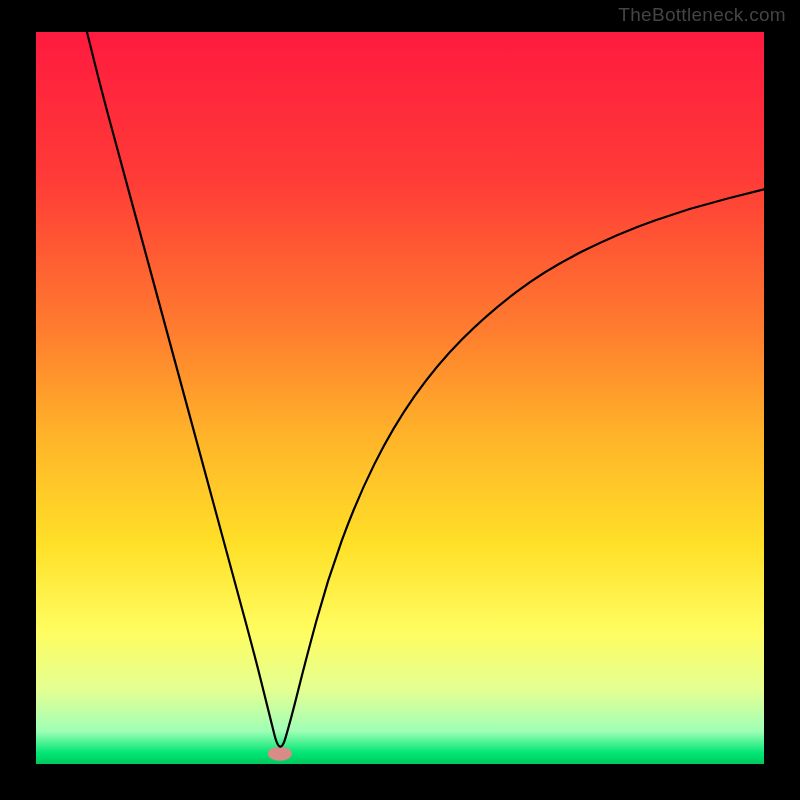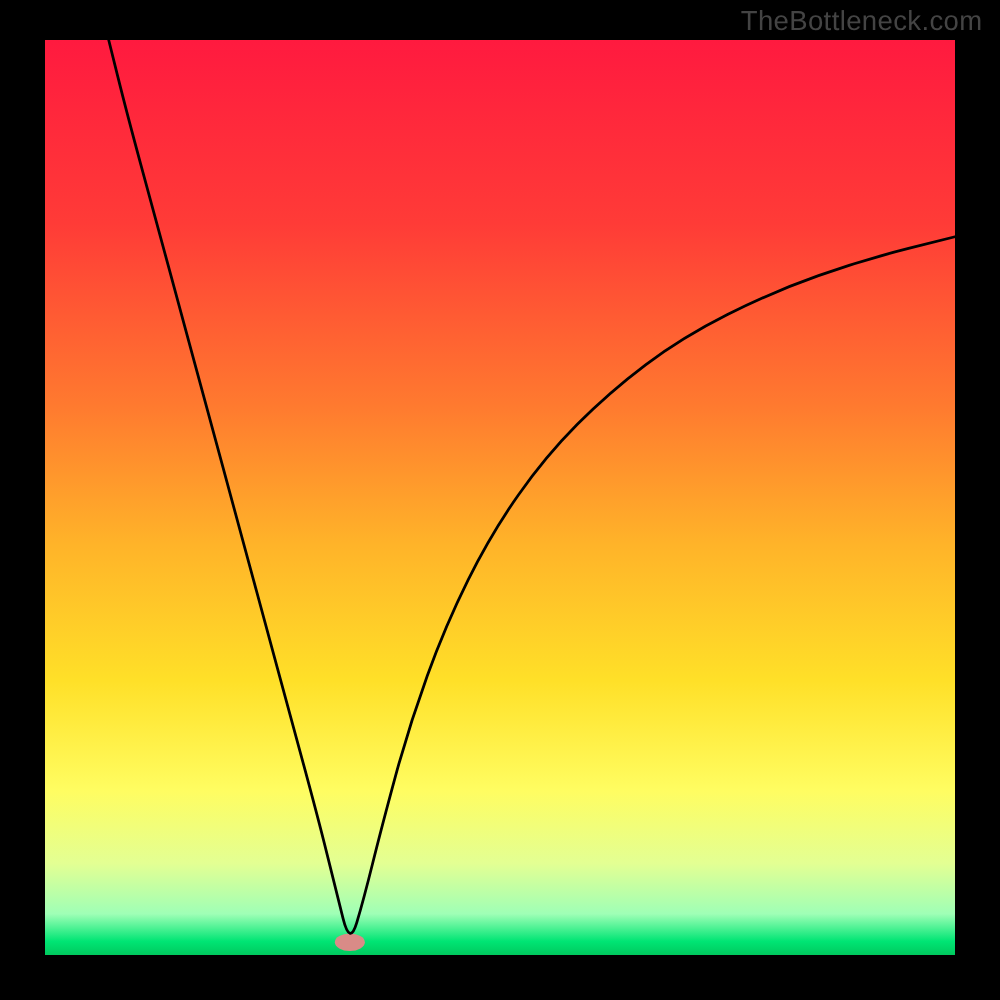--- a/index.html
+++ b/index.html
@@ -14,21 +14,21 @@
   .stage {
     position: relative;
     width: 800px;
     height: 800px;
   }
   .watermark {
     position: absolute;
     top: 4px;
     right: 14px;
     color: #444;
-    font-size: 22px;
+    font-size: 19px;
     font-weight: 500;
     letter-spacing: 0.3px;
     z-index: 20;
     user-select: none;
   }
   svg.plot {
     position: absolute;
     top: 0;
     left: 0;
     width: 800px;

